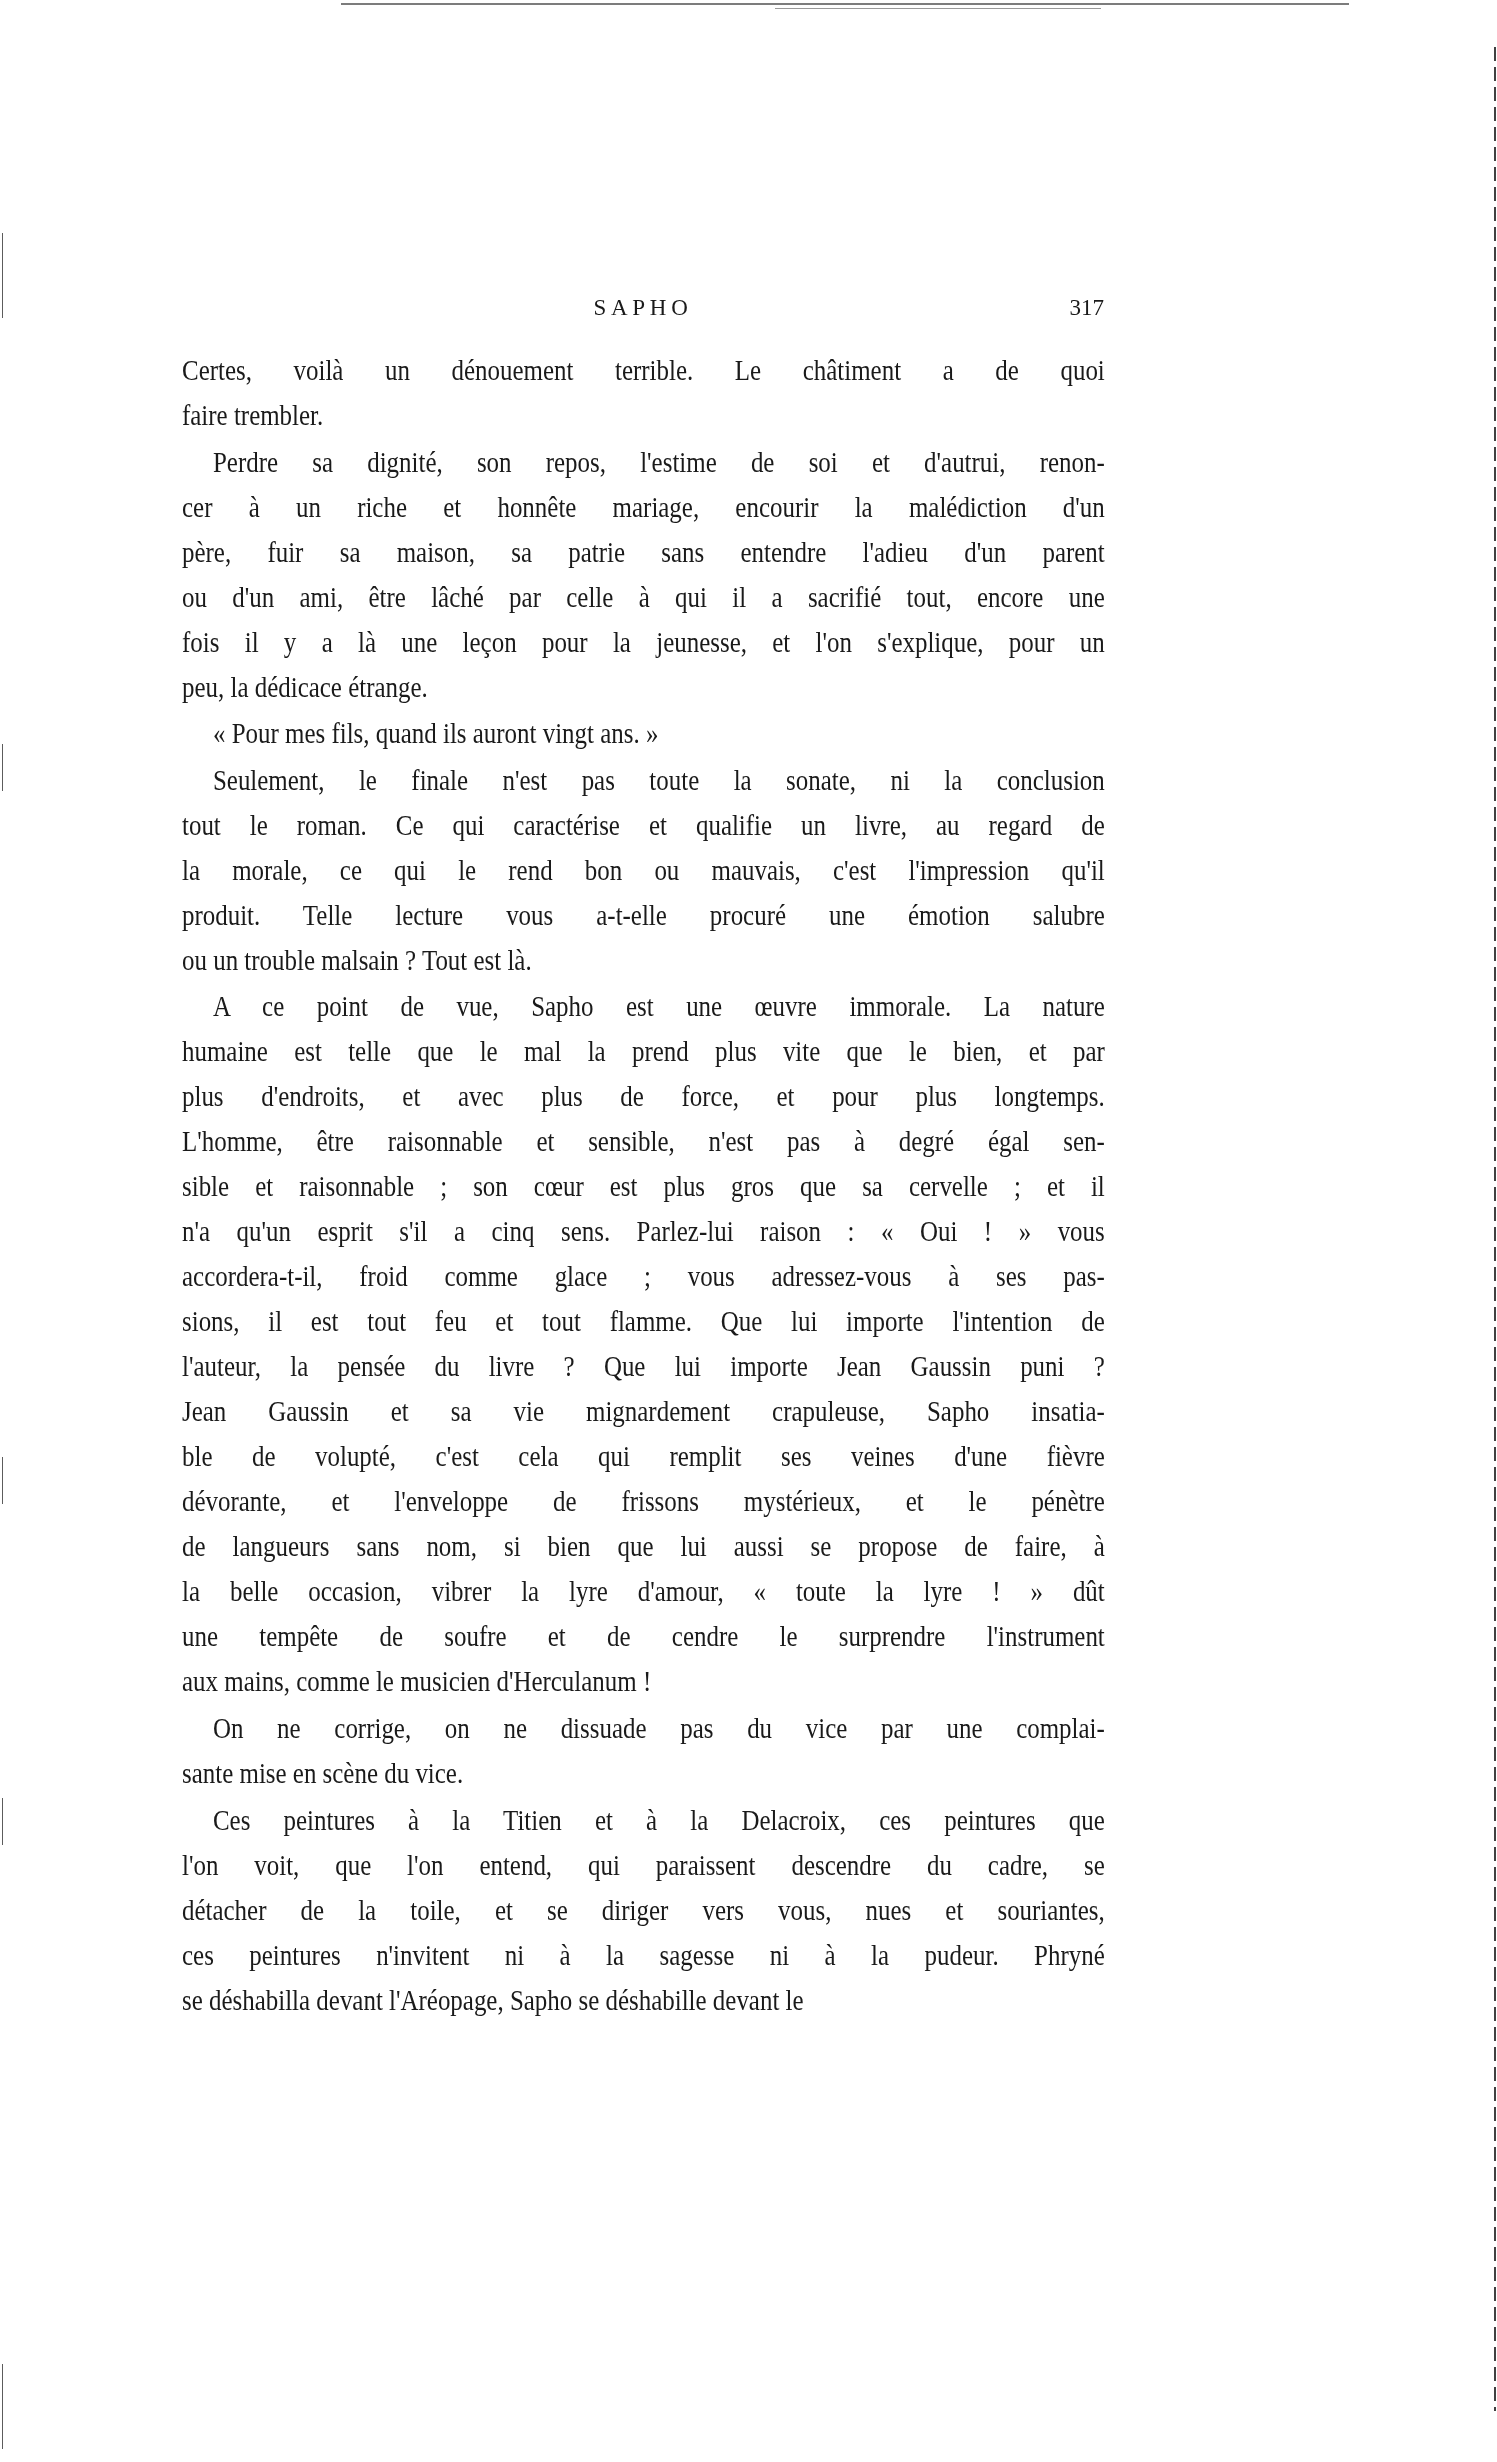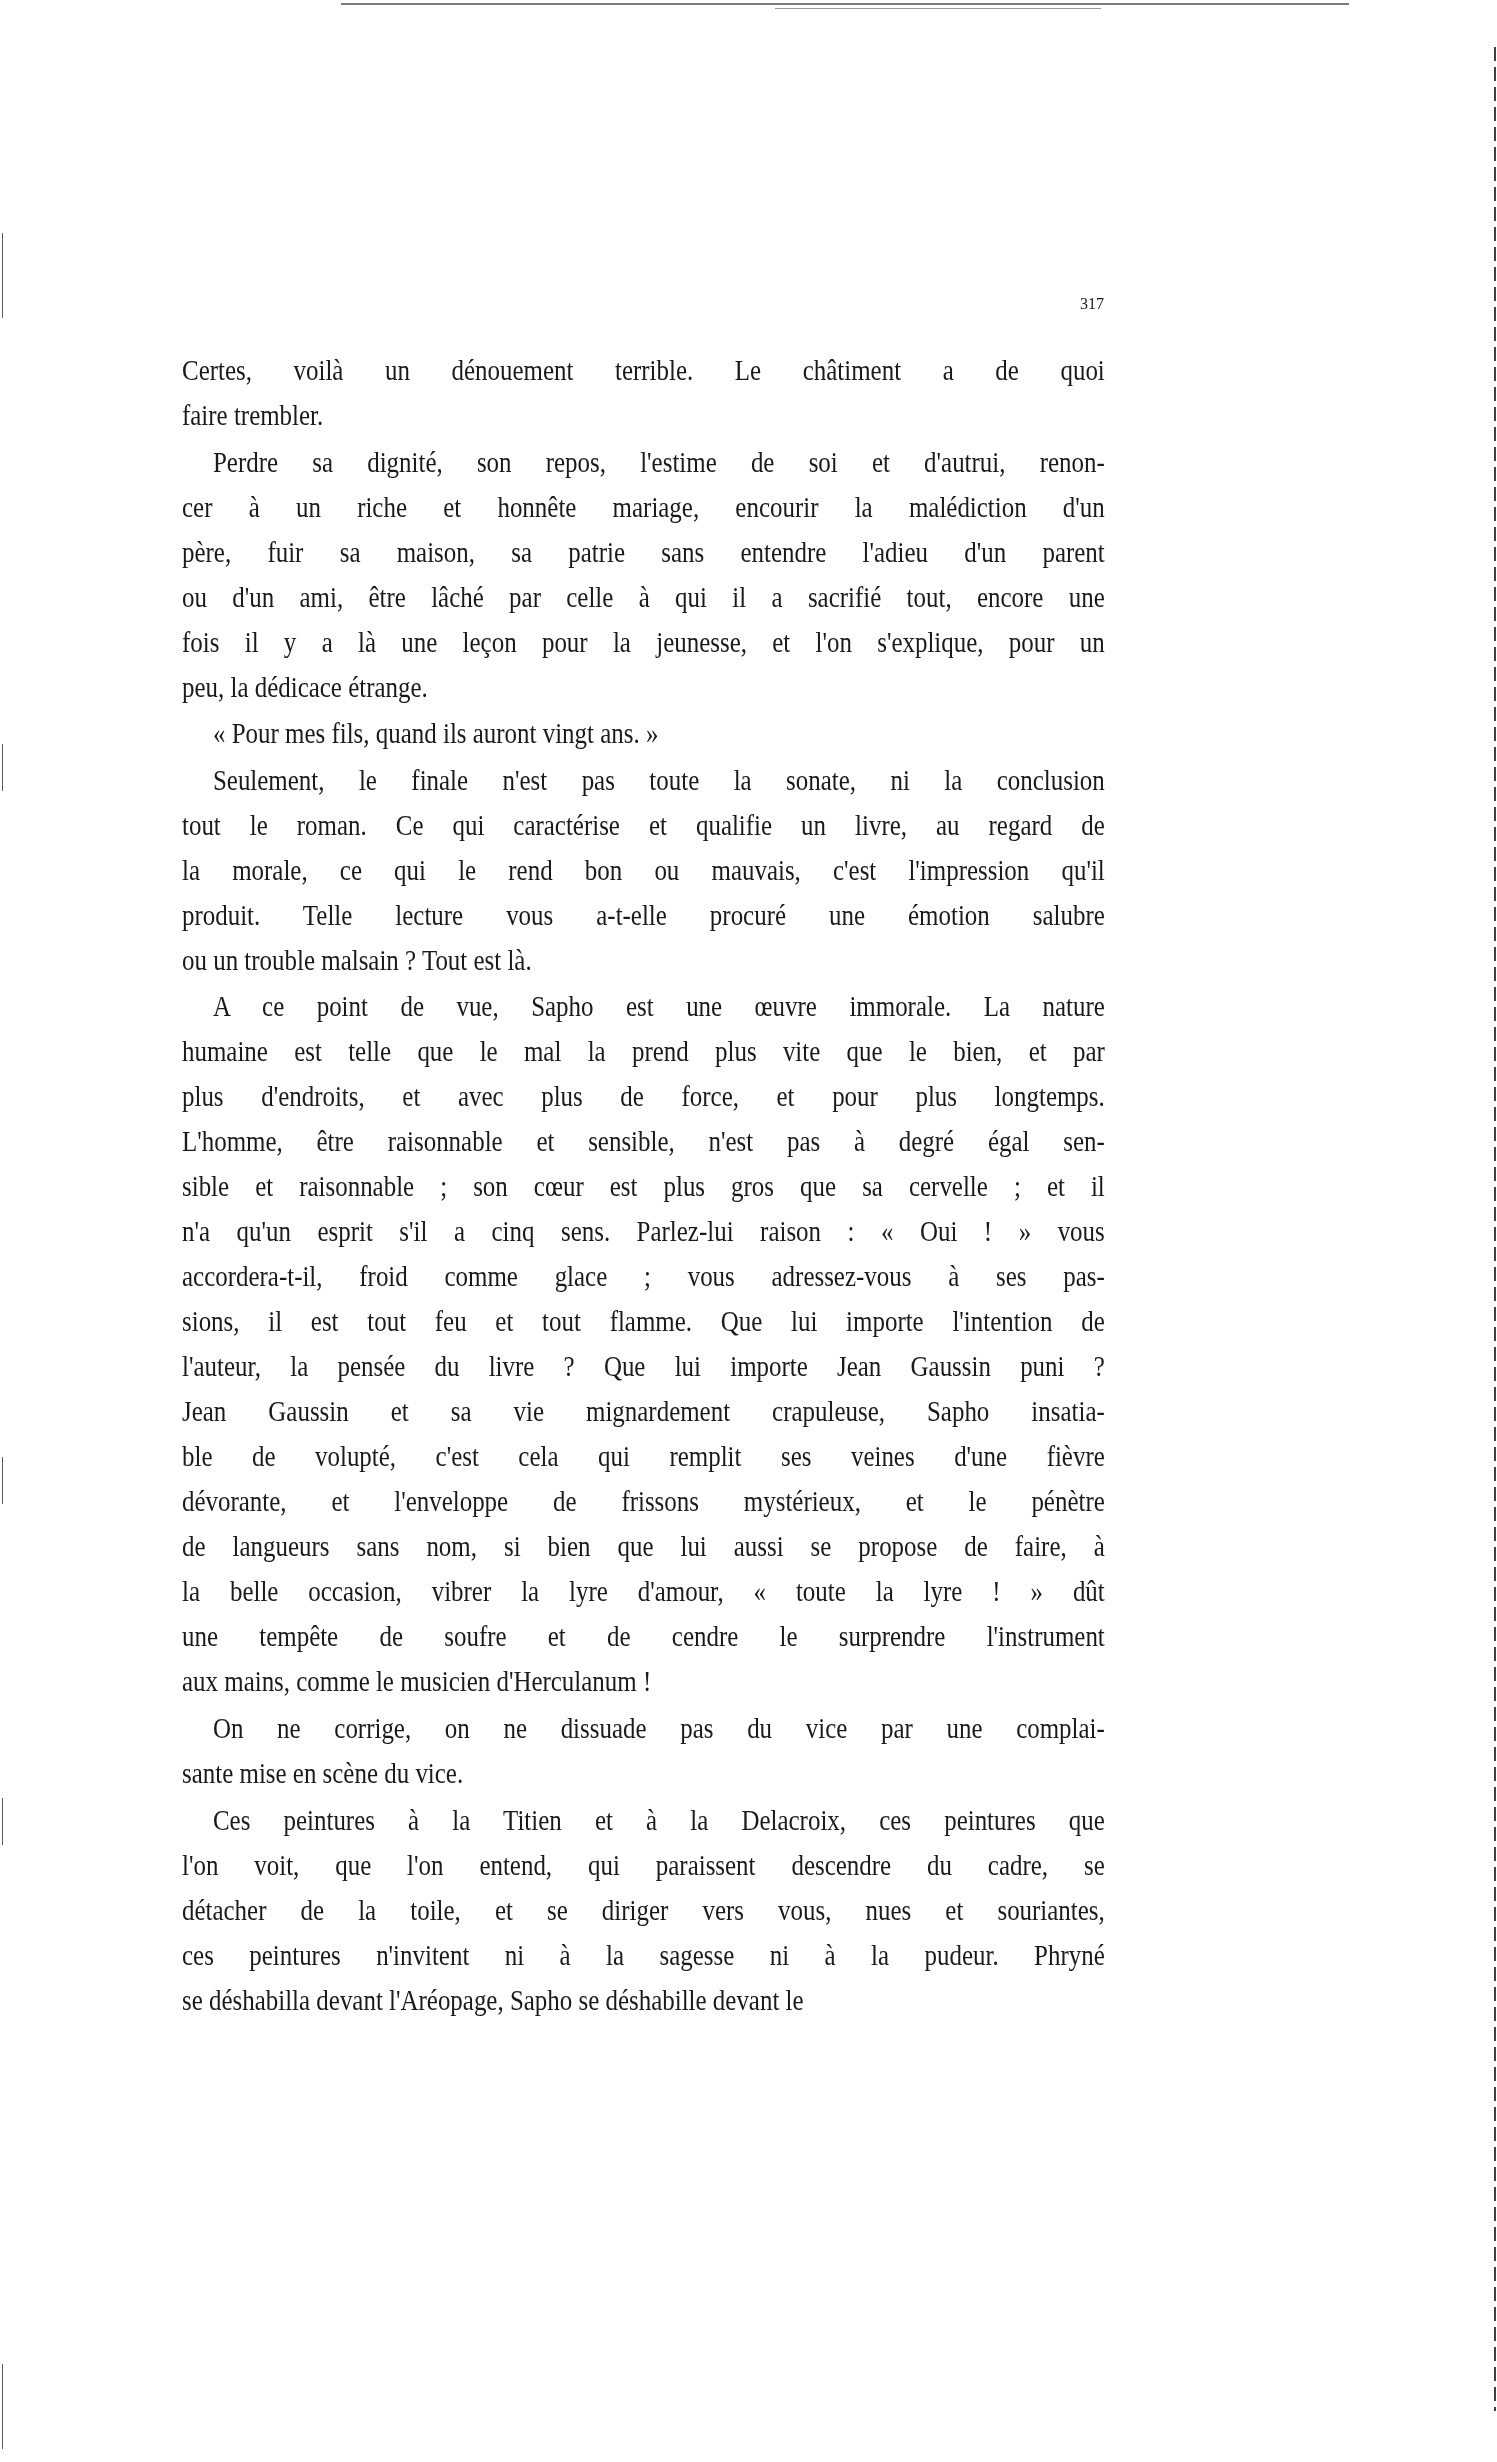--- a/index.html
+++ b/index.html
@@ -3,40 +3,41 @@
 <meta charset="utf-8">
 <style>
   html, body { margin: 0; padding: 0; background: #ffffff; }
   body { width: 1497px; height: 2462px; position: relative; overflow: hidden; font-family: "DejaVu Serif", "Liberation Serif", serif; color: #1a1a1a; }
   .scan-top { position: absolute; left: 341px; top: 3.1px; width: 1008px; height: 1.6px; background: #444; opacity: .7; }
   .scan-top2 { position: absolute; left: 775px; top: 7.8px; width: 326px; height: 1.6px; background: #555; opacity: .6; }
   .edge-right { position: absolute; left: 1494px; top: 47px; width: 2.3px; height: 2364px; background: repeating-linear-gradient(#000 0 14px, transparent 14px 20px); opacity: .75; }
   .edge-left { position: absolute; left: 1.6px; width: 1.6px; background: #333; opacity: .8; }
   .header { position: absolute; top: 295px; left: 182px; width: 922px; height: 39px; }
   .running-title { position: absolute; left: 0; width: 100%; text-align: center; font-size: 23px; letter-spacing: 4.7px; font-family: "Liberation Serif", serif; }
-  .page-number { position: absolute; right: 0; font-size: 16px; font-family: "Liberation Serif", serif; }
+  .page-number { position: absolute; right: 0; font-size: 23px; font-family: "Liberation Serif", serif; }
   .body { position: absolute; top: 348px; left: 182px; width: 922px; }
   .para { margin: 0; font-size: 29px; line-height: 45px; text-align: justify; text-align-last: left; font-family: "Liberation Serif", serif; transform: scaleX(0.86); transform-origin: left top; width: 1073px; }
   .para.gap { margin-top: 1.6px; }
   .line { display: block; white-space: nowrap; text-align: justify; text-align-last: justify; }
   .line.last { text-align-last: left; }
 </style>
 </head>
 <body>
 
 <div class="scan-top"></div>
 <div class="scan-top2"></div>
 <div class="edge-right"></div>
 <div class="edge-left" style="top:233px;height:85px;"></div>
 <div class="edge-left" style="top:744px;height:47px;"></div>
 <div class="edge-left" style="top:1457px;height:47px;"></div>
 <div class="edge-left" style="top:1798px;height:47px;"></div>
 <div class="edge-left" style="top:2364px;height:85px;"></div>
 
 <div class="header">
+  <span class="running-title">SAPHO</span>
   <span class="page-number">317</span>
 </div>
 
 <div class="body" id="body">
     <p class="para">
       <span class="line">Certes, voilà un dénouement terrible. Le châtiment a de quoi</span>
       <span class="line last">faire trembler.</span>
     </p>
     <p class="para gap">
       <span class="line" style="padding-left: 36px;">Perdre sa dignité, son repos, l'estime de soi et d'autrui, renon-</span>

